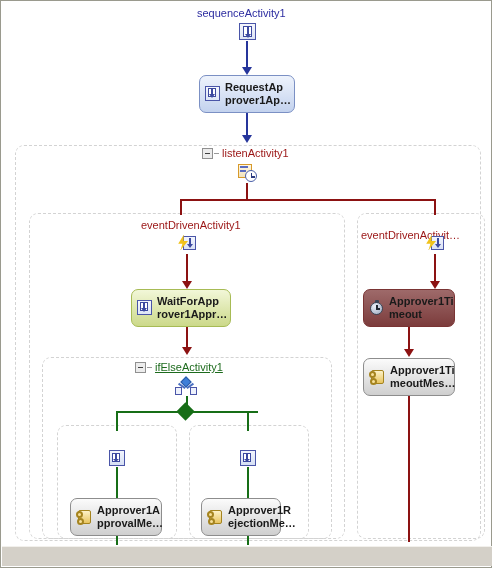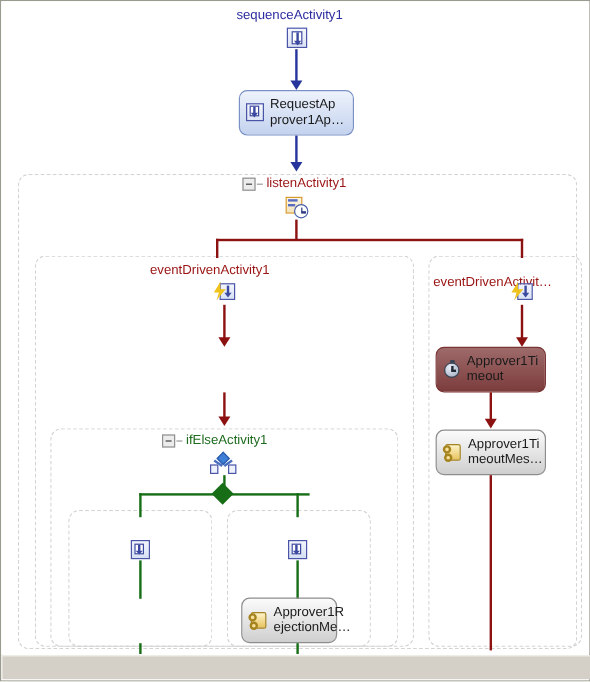--- a/index.html
+++ b/index.html
@@ -55,21 +55,21 @@
 
   
   .label{
     position:absolute;
     font-size:11px;
     white-space:nowrap;
     line-height:13px;
   }
   .label-blue{color:#2c2ca0;}
   .label-red{color:#9a1414;}
-  .label-green{color:#1d6b1d;}
+  .label-green{color:#1d6b1d;text-decoration:underline;}
 
   
   .collapse{
     position:absolute;
     width:11px;height:11px;
     border:1px solid #909090;
     background:#ececec;
     box-sizing:border-box;
   }
   .collapse:after{
@@ -245,20 +245,21 @@
     display:flex;
     align-items:center;
     padding:0 4px 0 5px;
   }
   .node .txt{
     font-size:11px;
     line-height:13px;
     color:#1a1a1a;
     white-space:pre-line;
     margin-left:4px;
+    font-weight:bold;
   }
   .node-blue{
     border:1px solid #7b90c4;
     background:linear-gradient(#eef3fc,#c3d2ee);
   }
   .node-green{
     border:1px solid #a7bb55;
     background:linear-gradient(#f2f7d8,#ccd98a);
   }
   .node-maroon{
@@ -421,21 +422,21 @@
           <span class="hand"></span>
           <span class="hand2"></span>
         </span>
     </div>
 
     <div class="line v-red" style="left:245px;top:182px;height:17px;"></div>
     <div class="line h-red" style="left:179px;top:198px;width:256px;"></div>
     <div class="line v-red" style="left:179px;top:198px;height:16px;"></div>
     <div class="line v-red" style="left:433px;top:198px;height:16px;"></div>
 
-    <div class="label label-red" style="left:124px;top:218px;">eventDrivenActivity1</div>
+    <div class="label label-red" style="left:140px;top:218px;">eventDrivenActivity1</div>
 
     <div class="ico ico-event" style="left:176px;top:234px;">
       <span class="box"></span>
         <span class="bx-stem"></span>
         <span class="bx-tip"></span>
       <span class="bolt"></span>
     </div>
 
     <div class="line v-red" style="left:185px;top:253px;height:29px;"></div>
     <div class="arrow arrow-red" style="left:181px;top:280px;"></div>
@@ -445,20 +446,30 @@
     <div class="ico ico-event" style="left:424px;top:234px;">
       <span class="box"></span>
         <span class="bx-stem"></span>
         <span class="bx-tip"></span>
       <span class="bolt"></span>
     </div>
 
     <div class="line v-red" style="left:433px;top:253px;height:29px;"></div>
     <div class="arrow arrow-red" style="left:429px;top:280px;"></div>
 
+    <div class="node node-green" style="left:130px;top:288px;width:100px;height:38px;">
+      <span class="ico-approve">
+        <span class="f"></span>
+          <span class="i"></span>
+          <span class="s"></span>
+          <span class="t"></span>
+      </span>
+      <span class="txt">WaitForApp
+rover1Appr…</span>
+    </div>
 
     <div class="line v-red" style="left:185px;top:326px;height:22px;"></div>
     <div class="arrow arrow-red" style="left:181px;top:346px;"></div>
 
     <div class="node node-maroon" style="left:362px;top:288px;width:92px;height:38px;">
       <span class="ico-watch">
         <span class="crown"></span>
           <span class="face"></span>
         <span class="h1"></span>
           <span class="h2"></span>
@@ -512,20 +523,29 @@
 
 
     <div class="ico ico-ifbranch" style="left:239px;top:449px;">
       <span class="inner"></span>
         <span class="stem"></span>
         <span class="tip"></span>
     </div>
 
     <div class="line v-green" style="left:246px;top:466px;height:32px;"></div>
 
+    <div class="node node-gray" style="left:69px;top:497px;width:92px;height:38px;">
+      <span class="ico-code">
+        <span class="pg"></span>
+          <span class="roll"></span>
+          <span class="roll2"></span>
+      </span>
+      <span class="txt">Approver1A
+pprovalMe…</span>
+    </div>
     <div class="line v-green" style="left:115px;top:535px;height:9px;"></div>
 
     <div class="node node-gray" style="left:200px;top:497px;width:80px;height:38px;">
       <span class="ico-code">
         <span class="pg"></span>
           <span class="roll"></span>
           <span class="roll2"></span>
       </span>
       <span class="txt">Approver1R
 ejectionMe…</span>

